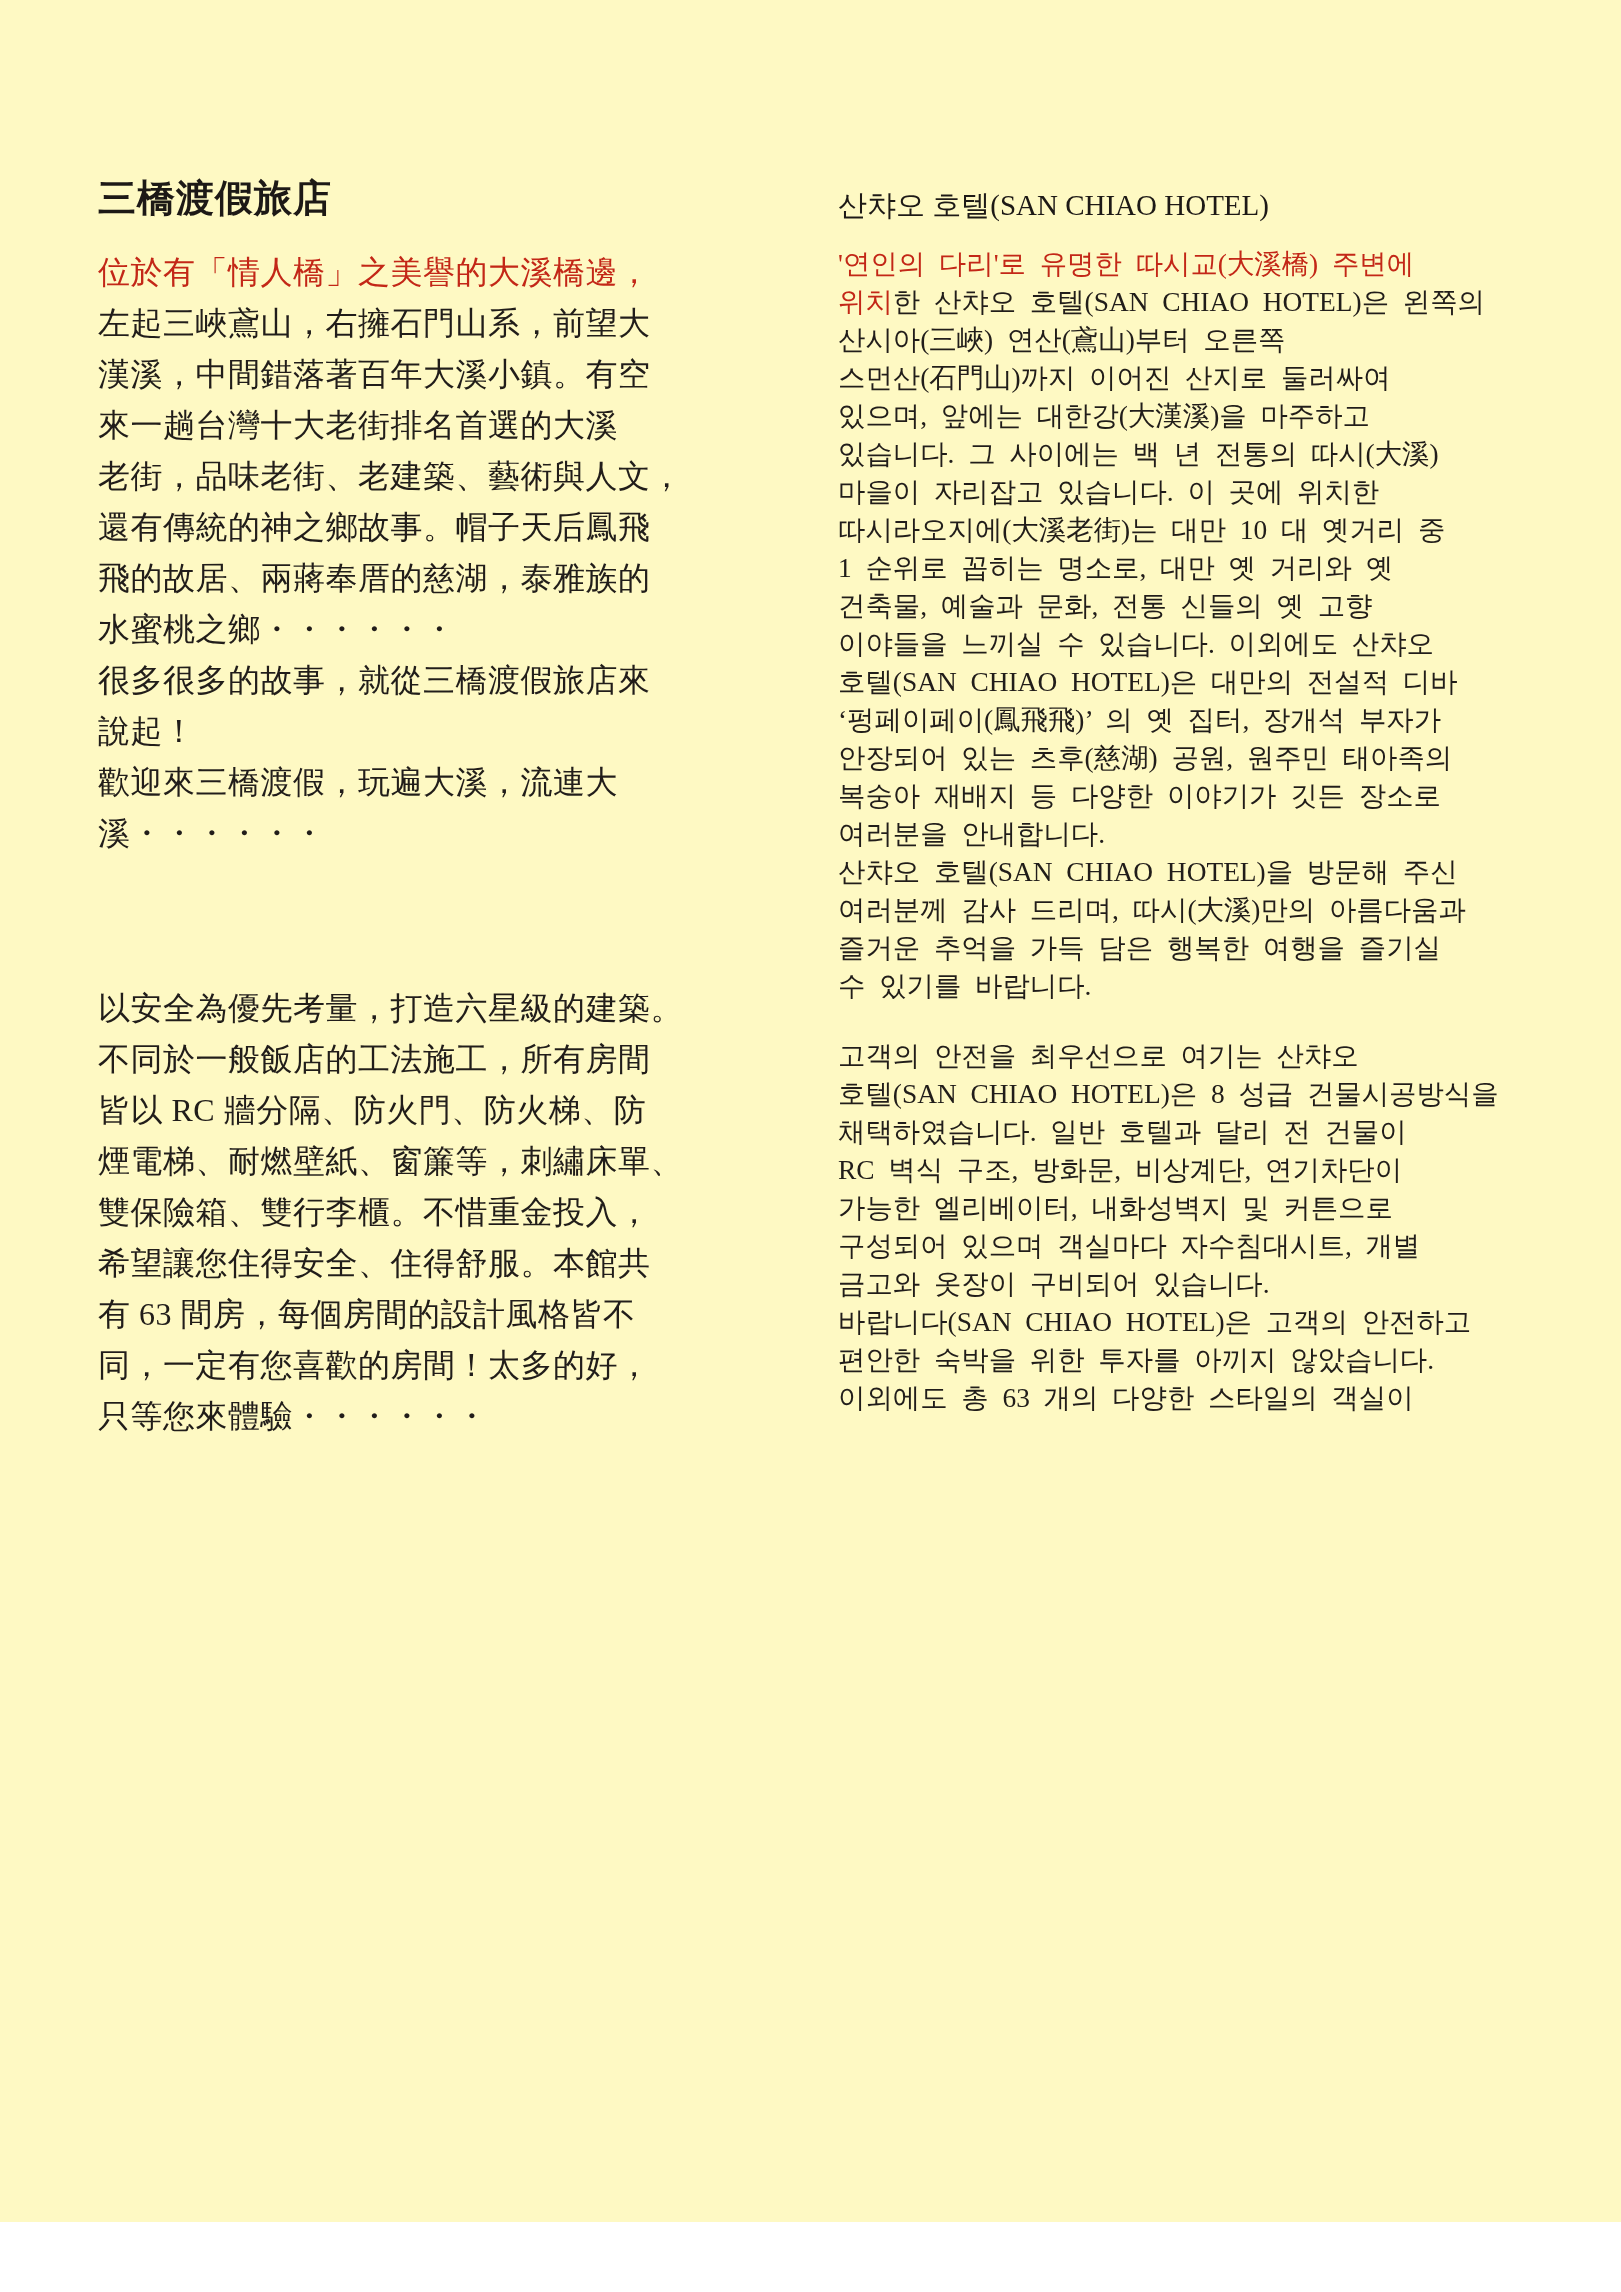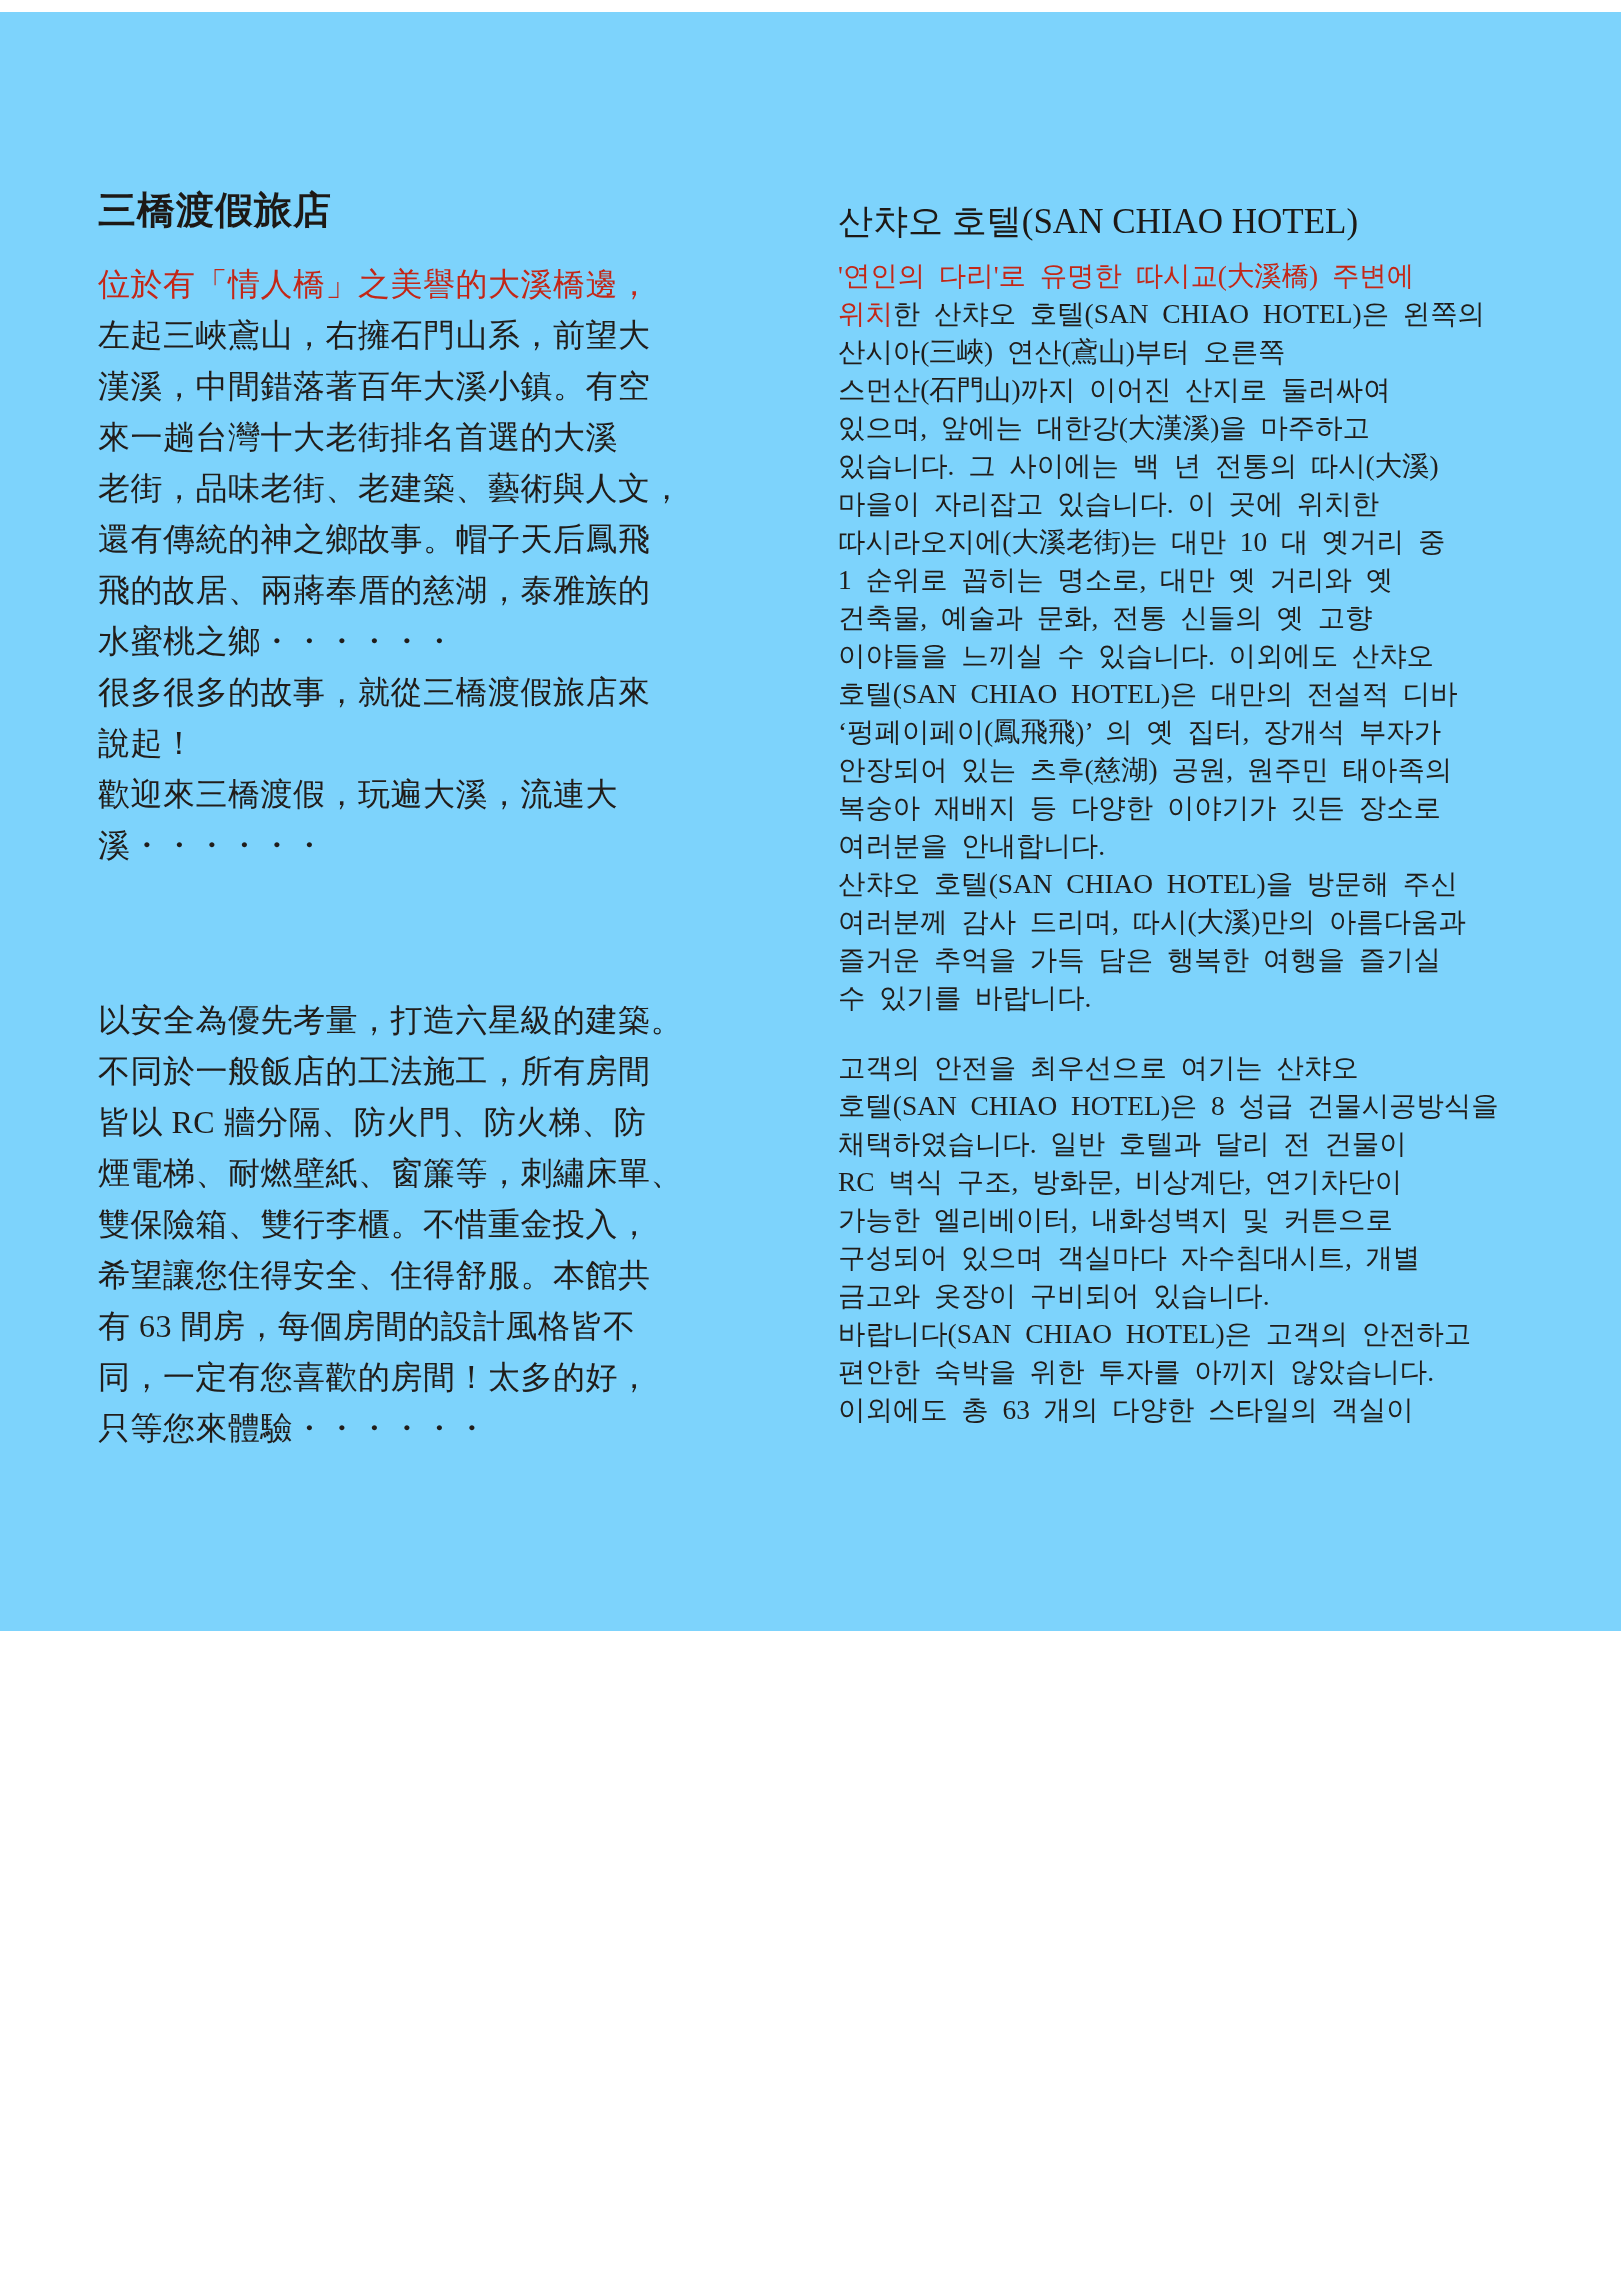--- a/index.html
+++ b/index.html
@@ -1,23 +1,22 @@
 <!DOCTYPE html>
 <html><head>
 <meta charset="utf-8">
 <style>
   html, body { margin: 0; padding: 0; background: #ffffff; }
   .page {
     position: relative;
     width: 1621px;
-    height: 1619px;
-    background: #7dd3fc;
+    height: 2222px;
+    background: #fef9c3;
     overflow: hidden;
     font-family: "Liberation Serif", "DejaVu Serif", serif;
-    margin-top: 12px;
   }
   .zh-title {
     position: absolute;
     left: 98px;
     top: 173px;
     font-size: 38px;
     font-weight: bold;
     color: #1d1916;
     letter-spacing: 1px;
     white-space: nowrap;
@@ -30,21 +29,21 @@
     line-height: 51px;
     color: #211d1a;
     letter-spacing: 0.5px;
   }
   #zh-para1 { top: 247px; }
   #zh-para2 { top: 983px; }
   .ko-title {
     position: absolute;
     left: 838px;
     top: 186px;
-    font-size: 35px;
+    font-size: 29px;
     color: #1d1916;
     white-space: nowrap;
   }
   .ko-para {
     position: absolute;
     left: 838px;
     width: 686px;
     font-size: 27.4px;
     line-height: 38px;
     color: #211d1a;

